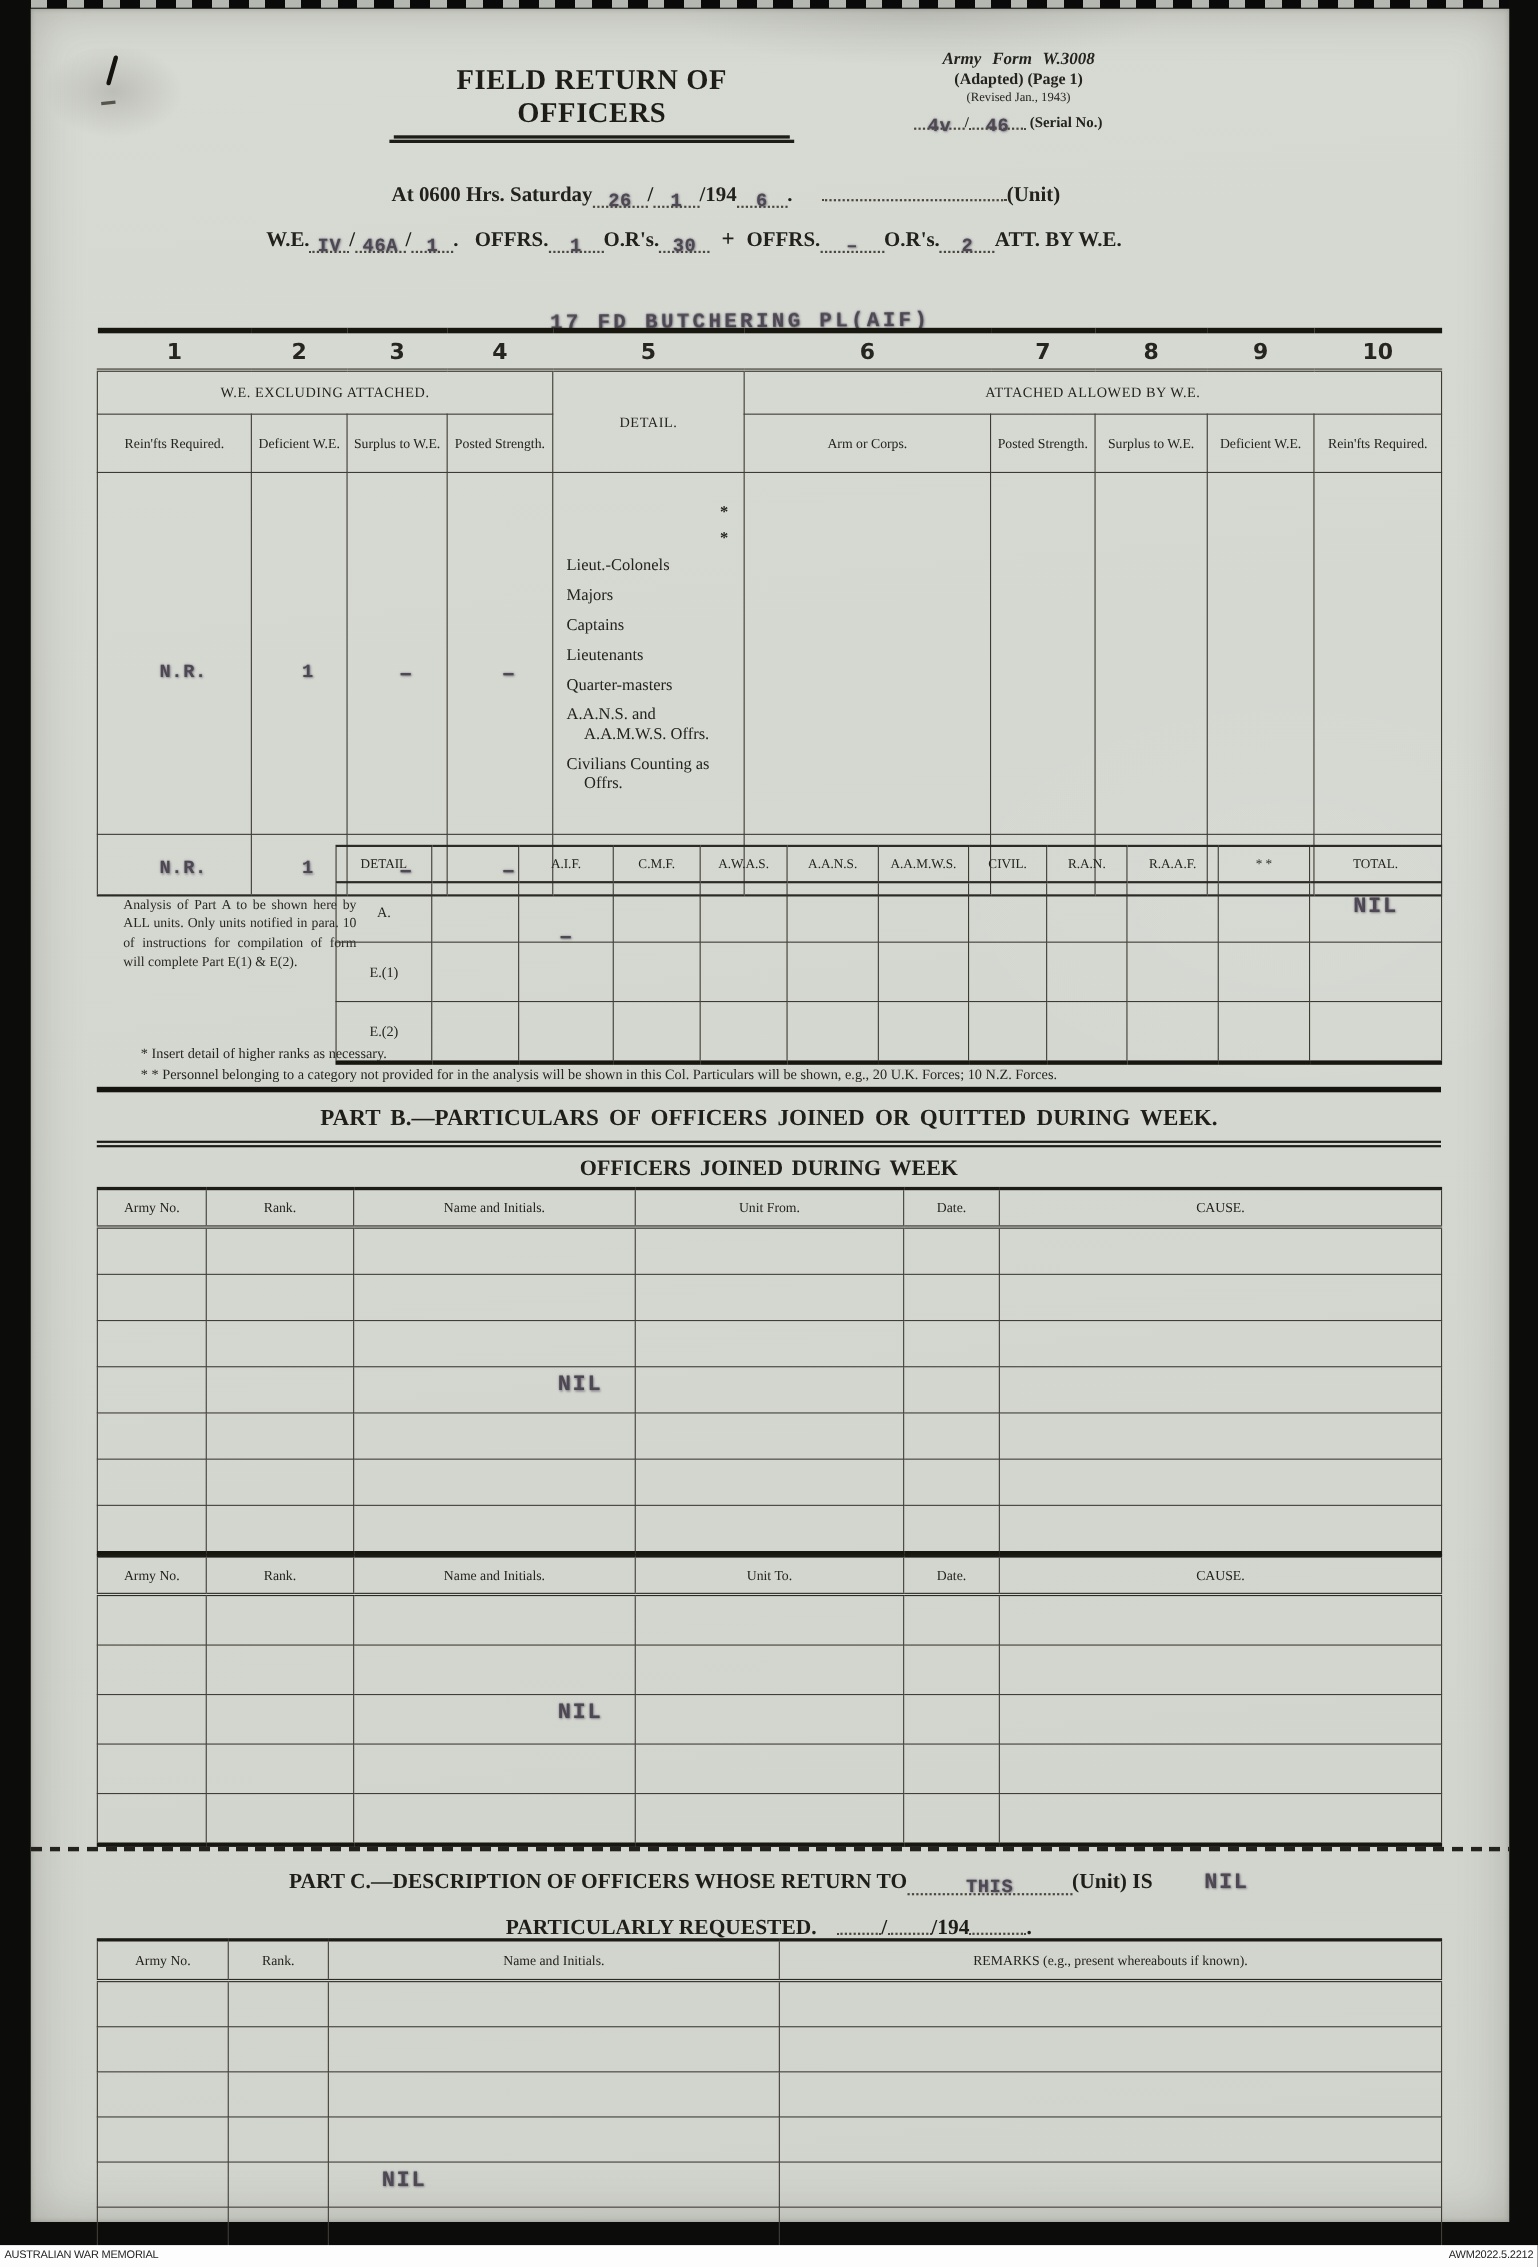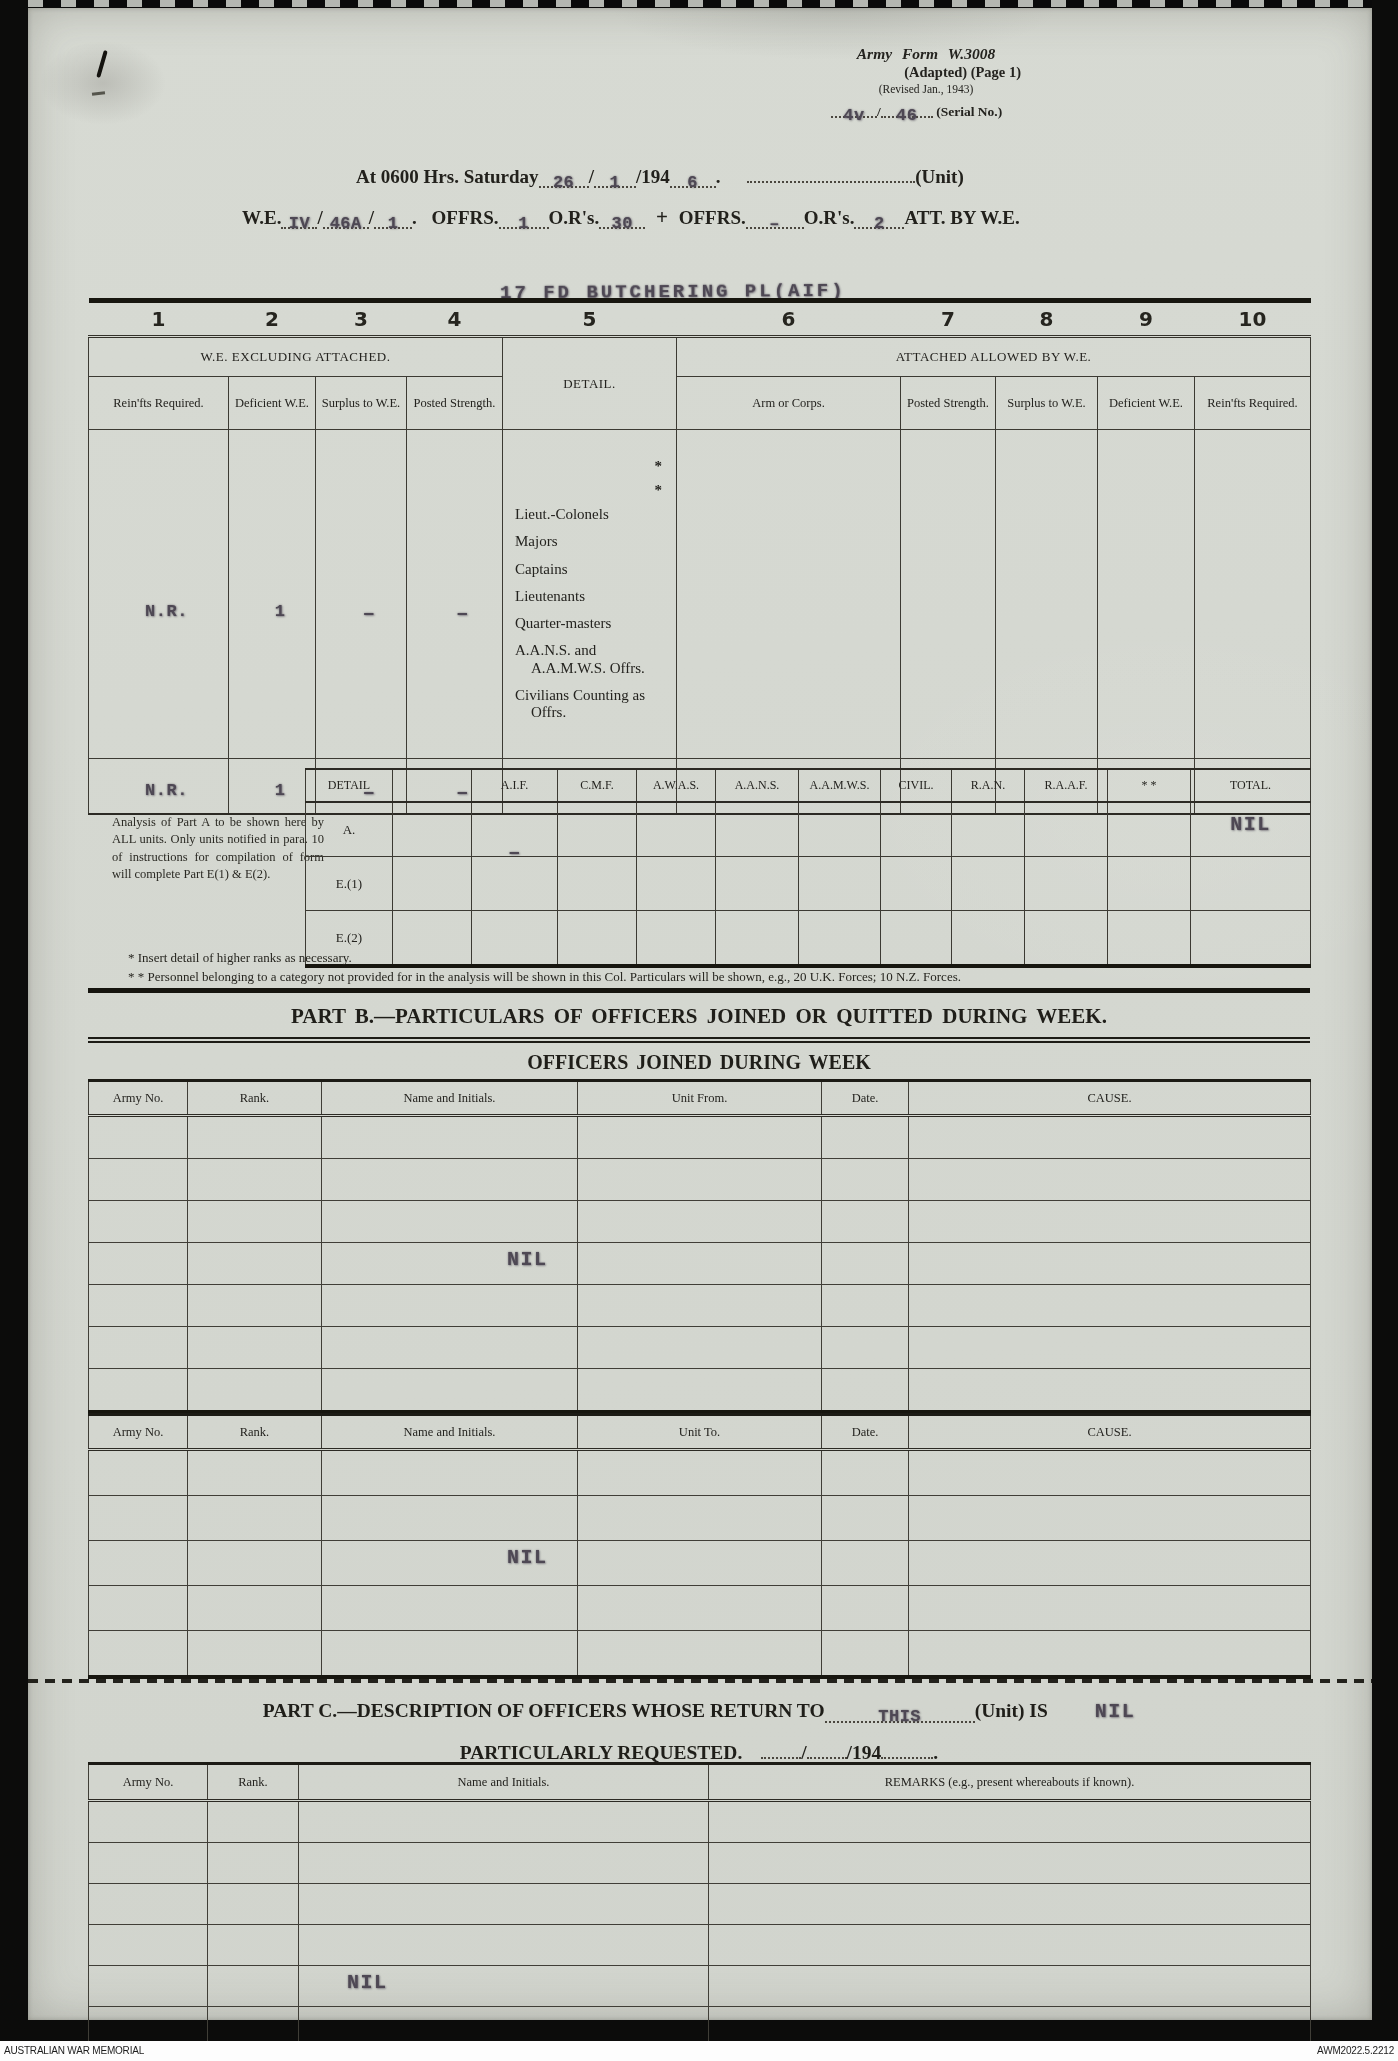--- a/index.html
+++ b/index.html
@@ -36,21 +36,21 @@
   .stamp-lg{font-size:20px;letter-spacing:1.5px;}
   .lead{
     display:inline-block;border-bottom:2px dotted #4a463e;text-align:center;
     vertical-align:baseline;line-height:1;height:1em;
   }
   .lead .stamp{position:relative;top:4px;}
 
   
   .form-ref{position:absolute;left:803px;top:36px;width:190px;text-align:center;line-height:1.25;}
   .form-ref .l1{font-style:italic;font-weight:700;font-size:15.5px;word-spacing:6px;}
-  .form-ref .l2{font-weight:700;font-size:14.5px;text-align:right;}
+  .form-ref .l2{font-weight:700;font-size:14.5px;}
   .form-ref .l3{font-weight:400;font-size:11.5px;}
   .form-ref .serial{margin-top:7px;font-weight:700;font-size:13.5px;text-align:left;}
 
   .title{
     position:absolute;left:330px;top:50px;width:360px;text-align:center;
     font-size:26px;font-weight:700;letter-spacing:.5px;color:#1d1c17;
     border-bottom:3px solid #1d1c17;padding-bottom:5px;
   }
   .title::after{content:"";position:absolute;left:-4px;right:-4px;bottom:-7px;height:3px;background:#1d1c17;}
 
@@ -141,20 +141,21 @@
 
   <div class="form-ref">
     <div class="l1">Army Form W.3008</div>
     <div class="l2">(Adapted)  (Page 1)</div>
     <div class="l3">(Revised Jan., 1943)</div>
     <div class="serial">
       <span class="lead" style="width:46px"><span class="stamp">4v</span></span><span>/</span><span class="lead" style="width:52px"><span class="stamp">46</span></span> <span>(Serial No.)</span>
     </div>
   </div>
 
+  <div class="title">FIELD RETURN OF OFFICERS</div>
 
   <div class="hline at-line">
     <span>At 0600 Hrs. Saturday</span><span class="lead" style="width:50px"><span class="stamp">26</span></span><span>/</span><span class="lead" style="width:42px"><span class="stamp">1</span></span><span>/194</span><span class="lead" style="width:46px"><span class="stamp">6</span></span><span>.</span>
     <span class="lead" style="width:168px;margin-left:22px"></span><span>(Unit)</span>
   </div>
 
   <div class="hline we-line">
     <span>W.E.</span><span class="lead" style="width:36px"><span class="stamp">IV</span></span><span>/</span><span class="lead" style="width:46px"><span class="stamp">46A</span></span><span>/</span><span class="lead" style="width:38px"><span class="stamp">1</span></span><span>.</span>
     <span style="margin-left:10px">OFFRS.</span><span class="lead" style="width:50px"><span class="stamp">1</span></span><span>O.R's.</span><span class="lead" style="width:46px"><span class="stamp">30</span></span>
     <span style="margin:0 6px;font-size:21px">+</span>

